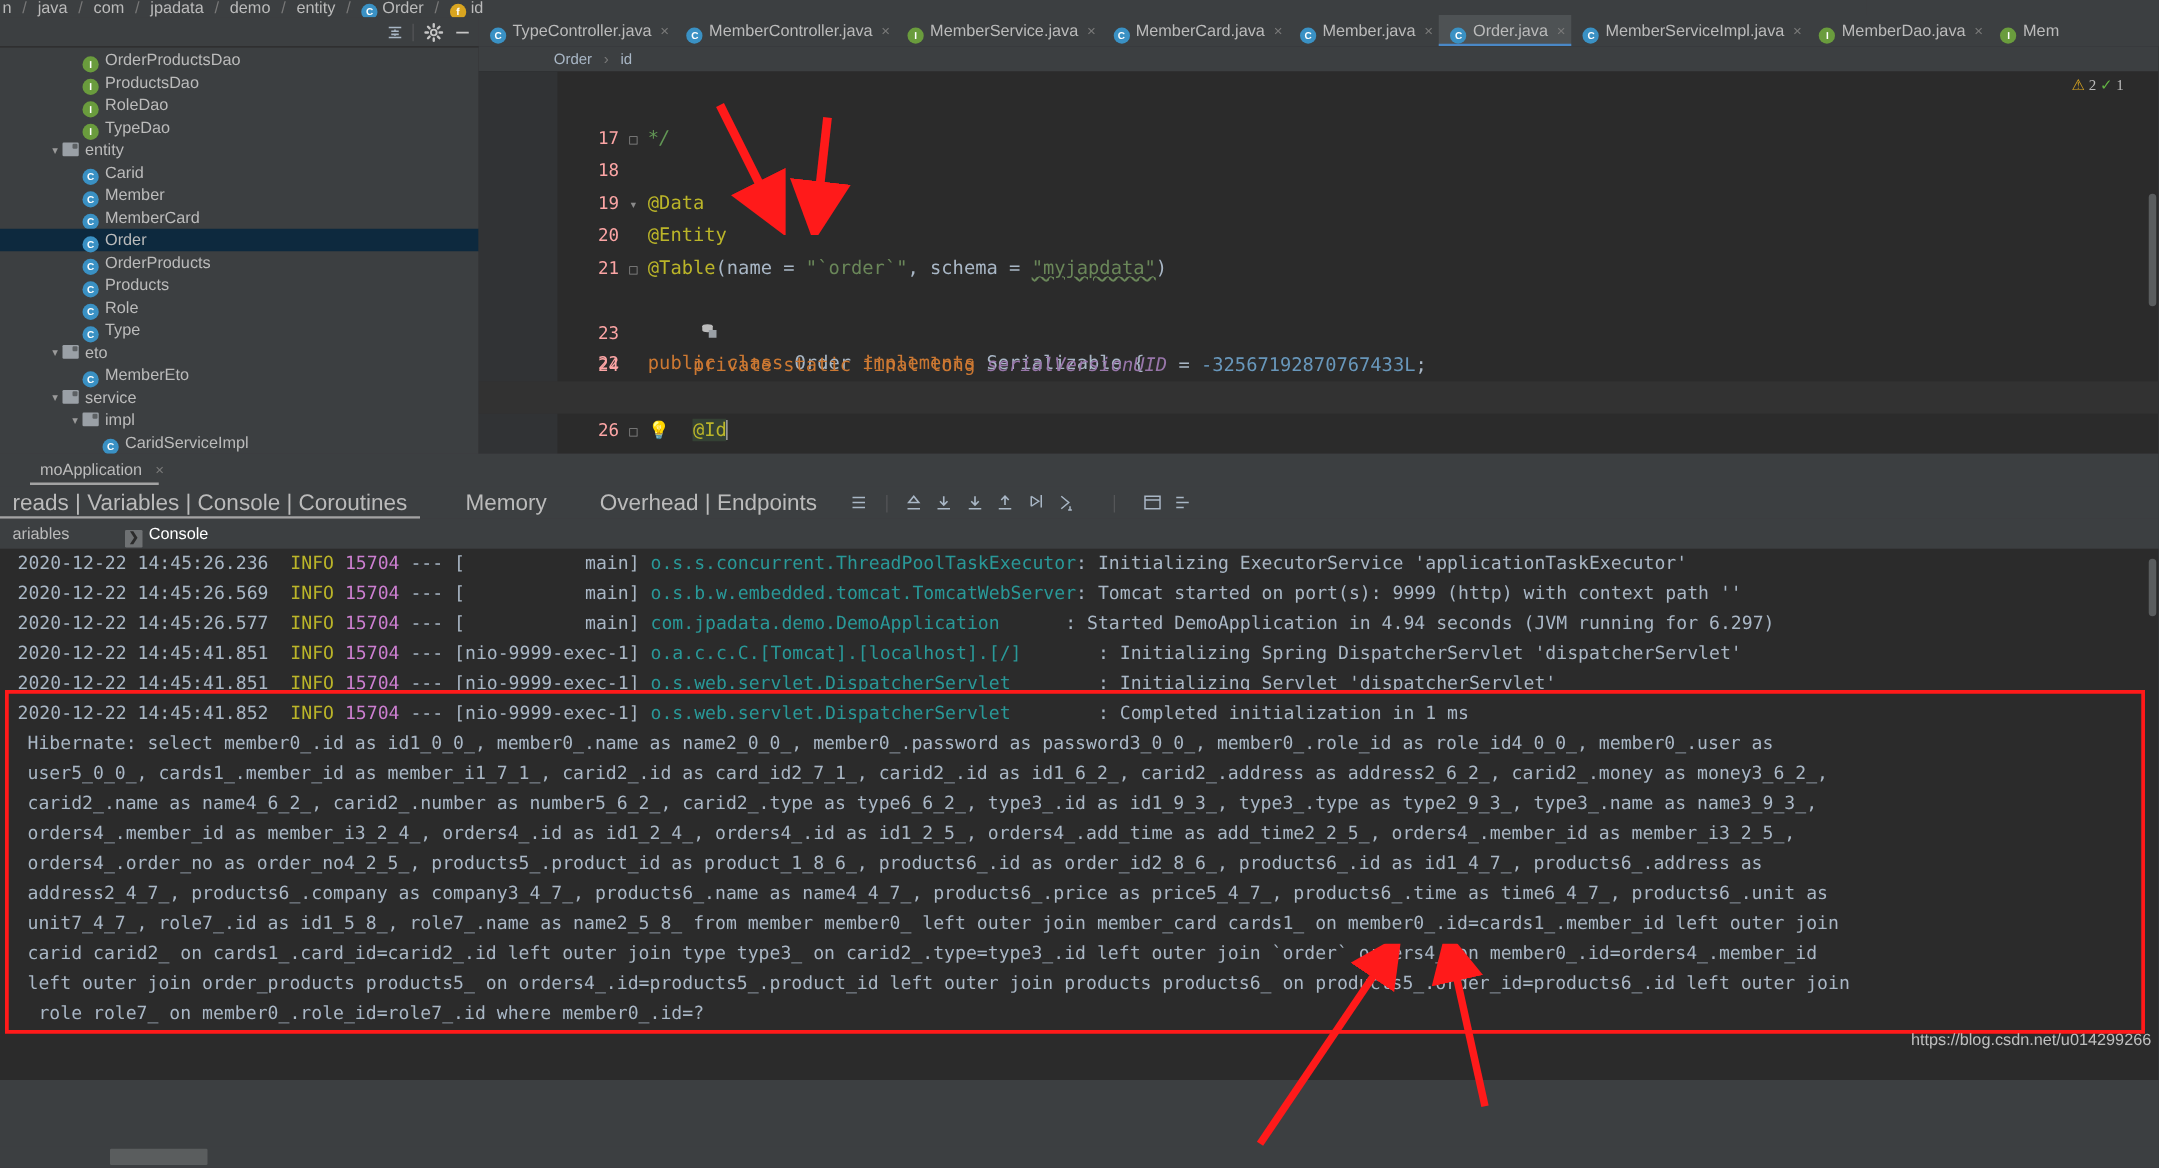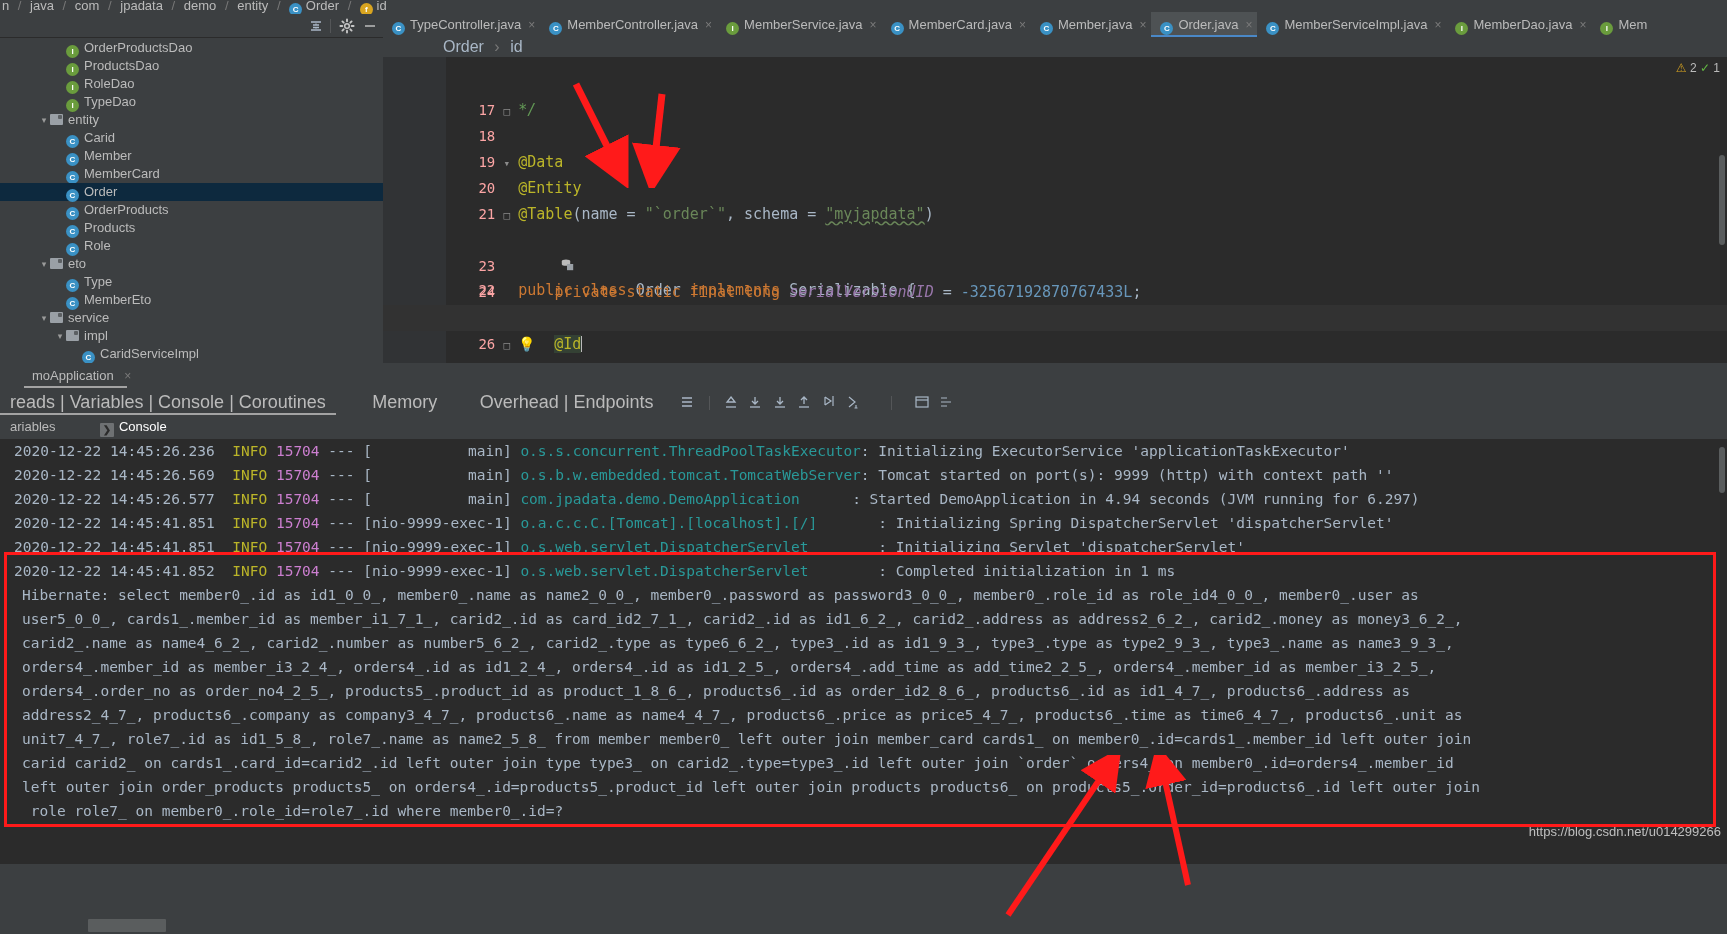--- a/index.html
+++ b/index.html
@@ -103,21 +103,21 @@
     vertical-align: 0px;
   }
 
   
   .editor {
     position: absolute; left: 383px; top: 37px; width: 1344px; height: 339px;
     background: #2b2b2b;
   }
   .ed-crumb {
     height: 20px; line-height: 20px; background: #3c3f41; color: #a9b7c6;
-    font-size: 16px; padding-left: 60px; white-space: nowrap;
+    font-size: 12px; padding-left: 60px; white-space: nowrap;
   }
   .ed-crumb .sep { color: #787878; padding: 0 6px; }
   .ed-gutter {
     position: absolute; left: 0; top: 20px; width: 63px; height: 319px;
     background: #313335;
   }
   .ed-code {
     position: absolute; left: 0; top: 20px; width: 1344px; height: 319px;
     font-family: "DejaVu Sans Mono", monospace;
     font-size: 15px;
@@ -143,22 +143,22 @@
   .k-cmt   { color: #629755; font-style: italic; }
   .k-plain { color: #a9b7c6; }
   .wavy { text-decoration: underline; text-decoration-style: wavy; text-decoration-color:#6a8759; }
   .caret {
     display:inline-block; width:1px; height:16px; background:#bbbbbb;
     vertical-align:-3px;
   }
   .hl-id { background: #344134; }
 
   .ed-warn {
-    position: absolute; right: 7px; top: 24px;
-    font-size: 12px; color: #bbbbbb; white-space: nowrap;
+    position: absolute; right: 28px; top: 24px;
+    font-size: 12px; color: #bbbbbb; white-space: nowrap; font-family: Liberation Serif, serif;
   }
   .ed-warn .wico { color: #d9a520; font-size: 12px; }
   .ed-warn .cico { color: #62b543; font-size: 12px; }
 
   .ed-vsb {
     position:absolute; right: 2px; top: 118px; width: 6px; height: 90px;
     background:#5a5d5e; border-radius:3px;
   }
 
   
@@ -310,22 +310,22 @@
         <div class="trow"><span style="display:inline-block;width:54px"></span><span class="arrow"></span><span class="ic-i">I</span><span class="lbl">RoleDao</span></div>
         <div class="trow"><span style="display:inline-block;width:54px"></span><span class="arrow"></span><span class="ic-i">I</span><span class="lbl">TypeDao</span></div>
         <div class="trow"><span style="display:inline-block;width:38px"></span><span class="arrow">▾</span><span class="ic-folder"></span><span class="lbl">entity</span></div>
         <div class="trow"><span style="display:inline-block;width:54px"></span><span class="arrow"></span><span class="ic-c">C</span><span class="lbl">Carid</span></div>
         <div class="trow"><span style="display:inline-block;width:54px"></span><span class="arrow"></span><span class="ic-c">C</span><span class="lbl">Member</span></div>
         <div class="trow"><span style="display:inline-block;width:54px"></span><span class="arrow"></span><span class="ic-c">C</span><span class="lbl">MemberCard</span></div>
         <div class="trow sel"><span style="display:inline-block;width:54px"></span><span class="arrow"></span><span class="ic-c">C</span><span class="lbl">Order</span></div>
         <div class="trow"><span style="display:inline-block;width:54px"></span><span class="arrow"></span><span class="ic-c">C</span><span class="lbl">OrderProducts</span></div>
         <div class="trow"><span style="display:inline-block;width:54px"></span><span class="arrow"></span><span class="ic-c">C</span><span class="lbl">Products</span></div>
         <div class="trow"><span style="display:inline-block;width:54px"></span><span class="arrow"></span><span class="ic-c">C</span><span class="lbl">Role</span></div>
+        <div class="trow"><span style="display:inline-block;width:54px"></span><span class="arrow"></span><span class="ic-c">C</span><span class="lbl">Type</span></div>
         <div class="trow"><span style="display:inline-block;width:38px"></span><span class="arrow">▾</span><span class="ic-folder"></span><span class="lbl">eto</span></div>
-        <div class="trow"><span style="display:inline-block;width:54px"></span><span class="arrow"></span><span class="ic-c">C</span><span class="lbl">Type</span></div>
         <div class="trow"><span style="display:inline-block;width:54px"></span><span class="arrow"></span><span class="ic-c">C</span><span class="lbl">MemberEto</span></div>
         <div class="trow"><span style="display:inline-block;width:38px"></span><span class="arrow">▾</span><span class="ic-folder"></span><span class="lbl">service</span></div>
         <div class="trow"><span style="display:inline-block;width:54px"></span><span class="arrow">▾</span><span class="ic-folder"></span><span class="lbl">impl</span></div>
         <div class="trow"><span style="display:inline-block;width:70px"></span><span class="arrow"></span><span class="ic-c">C</span><span class="lbl">CaridServiceImpl</span></div>
       </div>
 
     <div class="tree-hsb">
         <i></i>
       </div>
   </div>

